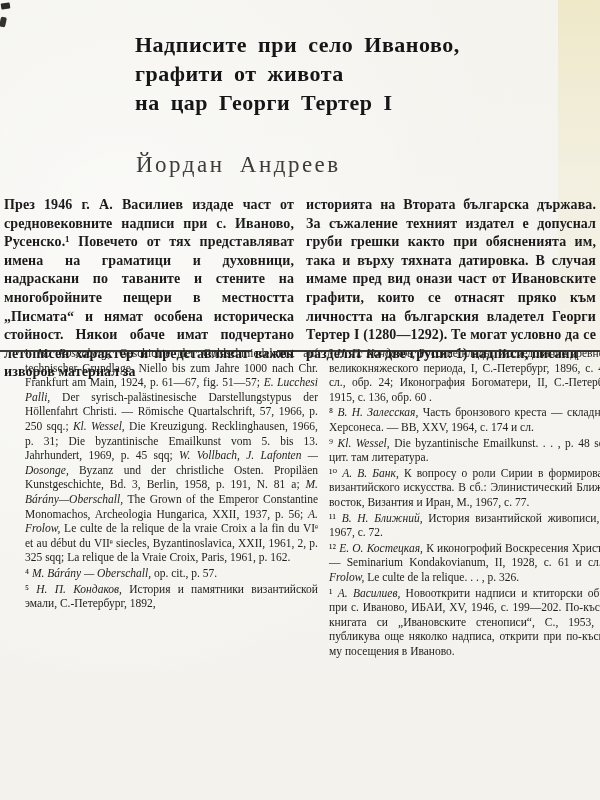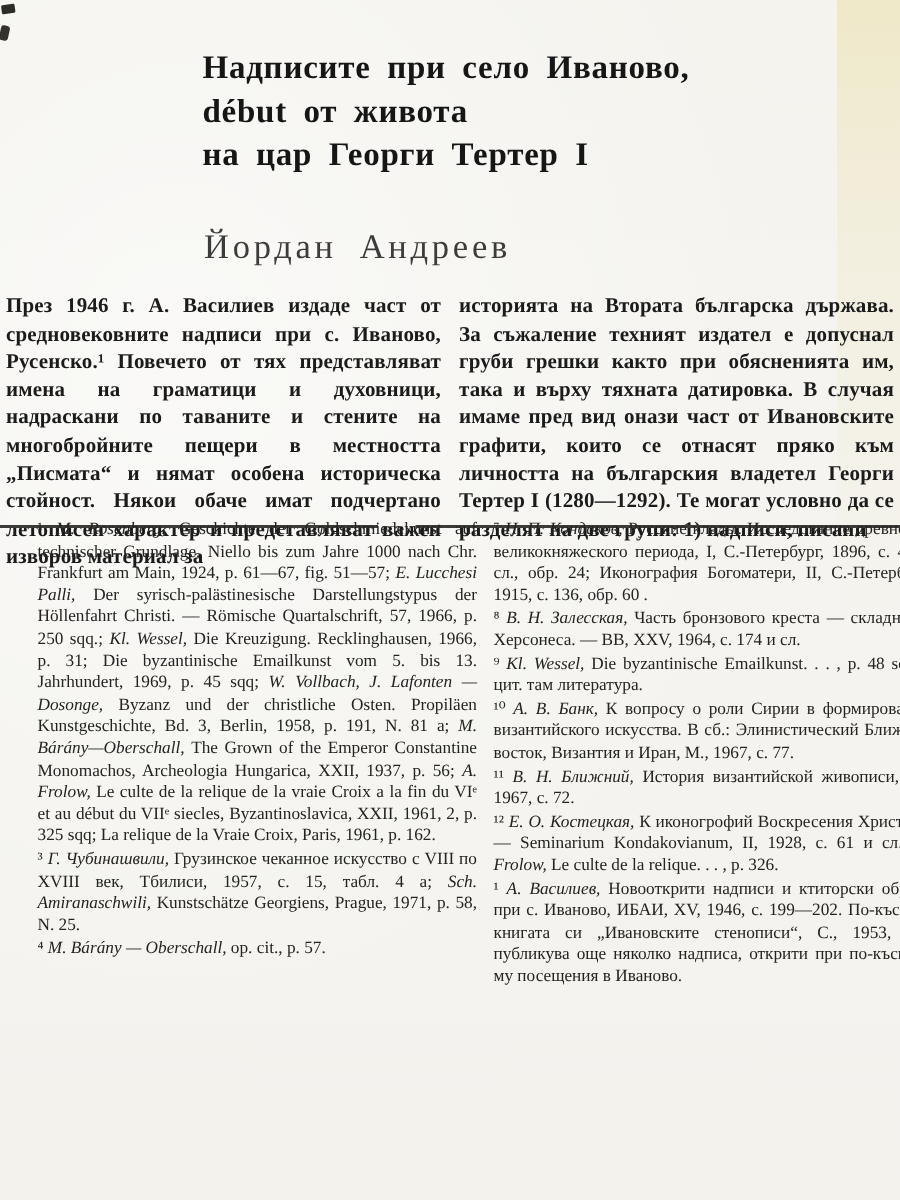--- a/index.html
+++ b/index.html
@@ -74,41 +74,41 @@
 <body>
 
 <div class="page">
 
   <div class="edge-tint"></div>
   <div class="mark1"></div>
   <div class="mark2"></div>
 
   <div class="title-block">
     <div class="title-line">Надписите при село Иваново,</div>
-    <div class="title-line">début от живота</div>
+    <div class="title-line">графити от живота</div>
     <div class="title-line">на цар Георги Тертер I</div>
   </div>
 
   <div class="author">Йордан Андреев</div>
 
   <div class="body-col left">
     <p>През 1946 г. А. Василиев издаде част от средновековните надписи при с. Иваново, Русенско.¹ Повечето от тях представляват имена на граматици и духовници, надраскани по таваните и стените на многобройните пещери в местността „Писмата“ и нямат особена историческа стойност. Някои обаче имат подчертано летописен характер и представляват важен изворов материал за</p>
   </div>
 
   <div class="body-col right">
     <p>историята на Втората българска държава. За съжаление техният издател е допуснал груби грешки както при обясненията им, така и върху тяхната датировка. В случая имаме пред вид онази част от Ивановските графити, които се отнасят пряко към личността на българския владетел Георги Тертер I (1280—1292). Те могат условно да се разделят на две групи: 1) надписи, писани</p>
   </div>
 
   <div class="fn-rule left"></div>
   <div class="fn-rule right"></div>
 
   <div class="fn-col left">
       <p class="fn"><span>¹ </span><span class="it">M. Rosenberg, </span><span>Geschichte der Goldschmiedekunst auf technischer Grundlage. Niello bis zum Jahre 1000 nach Chr. Frankfurt am Main, 1924, p. 61—67, fig. 51—57; </span><span class="it">E. Lucchesi Palli, </span><span>Der syrisch-palästinesische Darstellungstypus der Höllenfahrt Christi. — Römische Quartalschrift, 57, 1966, p. 250 sqq.; </span><span class="it">Kl. Wessel, </span><span>Die Kreuzigung. Recklinghausen, 1966, p. 31; Die byzantinische Emailkunst vom 5. bis 13. Jahrhundert, 1969, p. 45 sqq; </span><span class="it">W. Vollbach, J. Lafonten — Dosonge, </span><span>Byzanz und der christliche Osten. Propiläen Kunstgeschichte, Bd. 3, Berlin, 1958, p. 191, N. 81 a; </span><span class="it">M. Bárány—Oberschall, </span><span>The Grown of the Emperor Constantine Monomachos, Archeologia Hungarica, XXII, 1937, p. 56; </span><span class="it">A. Frolow, </span><span>Le culte de la relique de la vraie Croix a la fin du VIᵉ et au début du VIIᵉ siecles, Byzantinoslavica, XXII, 1961, 2, p. 325 sqq; La relique de la Vraie Croix, Paris, 1961, p. 162.</span></p>
-      <p class="fn"><span>³ </span><span class="it">Г. Чубинашвили, </span><span>Грузинское чеканное искусство с VIII по XVIII век, Тбилиси, 1957, с. 15, табл. 4 а; </span><span class="it">Sch. Amiranaschwili, </span><span>Kunstschätze Georgiens, Prague, 1971, p. 58, N. 25.</span></p>
       <p class="fn"><span>⁴ </span><span class="it">M. Bárány — Oberschall, </span><span>op. cit., p. 57.</span></p>
+      <p class="fn"><span>⁵ </span><span class="it">Н. П. Кондаков, </span><span>История и памятники византийской эмали, С.-Петербург, 1892,</span></p>
     </div>
   <div class="fn-col right">
       <p class="fn"><span>⁷ </span><span class="it">Н. П. Кондаков, </span><span>Русские клады. Исследование древности великокняжеского периода, I, С.-Петербург, 1896, с. 43 и сл., обр. 24; Иконография Богоматери, II, С.-Петербург, 1915, с. 136, обр. 60 .</span></p>
       <p class="fn"><span>⁸ </span><span class="it">В. Н. Залесская, </span><span>Часть бронзового креста — складня из Херсонеса. — ВВ, XXV, 1964, с. 174 и сл.</span></p>
       <p class="fn"><span>⁹ </span><span class="it">Kl. Wessel, </span><span>Die byzantinische Emailkunst. . . , p. 48 sqq и цит. там литература.</span></p>
       <p class="fn"><span>¹⁰ </span><span class="it">А. В. Банк, </span><span>К вопросу о роли Сирии в формировании византийского искусства. В сб.: Элинистический Ближний восток, Византия и Иран, М., 1967, с. 77.</span></p>
       <p class="fn"><span>¹¹ </span><span class="it">В. Н. Ближний, </span><span>История византийской живописи, М., 1967, с. 72.</span></p>
       <p class="fn"><span>¹² </span><span class="it">Е. О. Костецкая, </span><span>К иконогрофий Воскресения Христова. — Seminarium Kondakovianum, II, 1928, с. 61 и сл.; </span><span class="it">A. Frolow, </span><span>Le culte de la relique. . . , p. 326.</span></p>
       <p class="fn"><span>¹ </span><span class="it">А. Василиев, </span><span>Новооткрити надписи и ктиторски образи при с. Иваново, ИБАИ, XV, 1946, с. 199—202. По-късно в книгата си „Ивановските стенописи“, С., 1953, той публикува още няколко надписа, открити при по-късните му посещения в Иваново.</span></p>
     </div>

